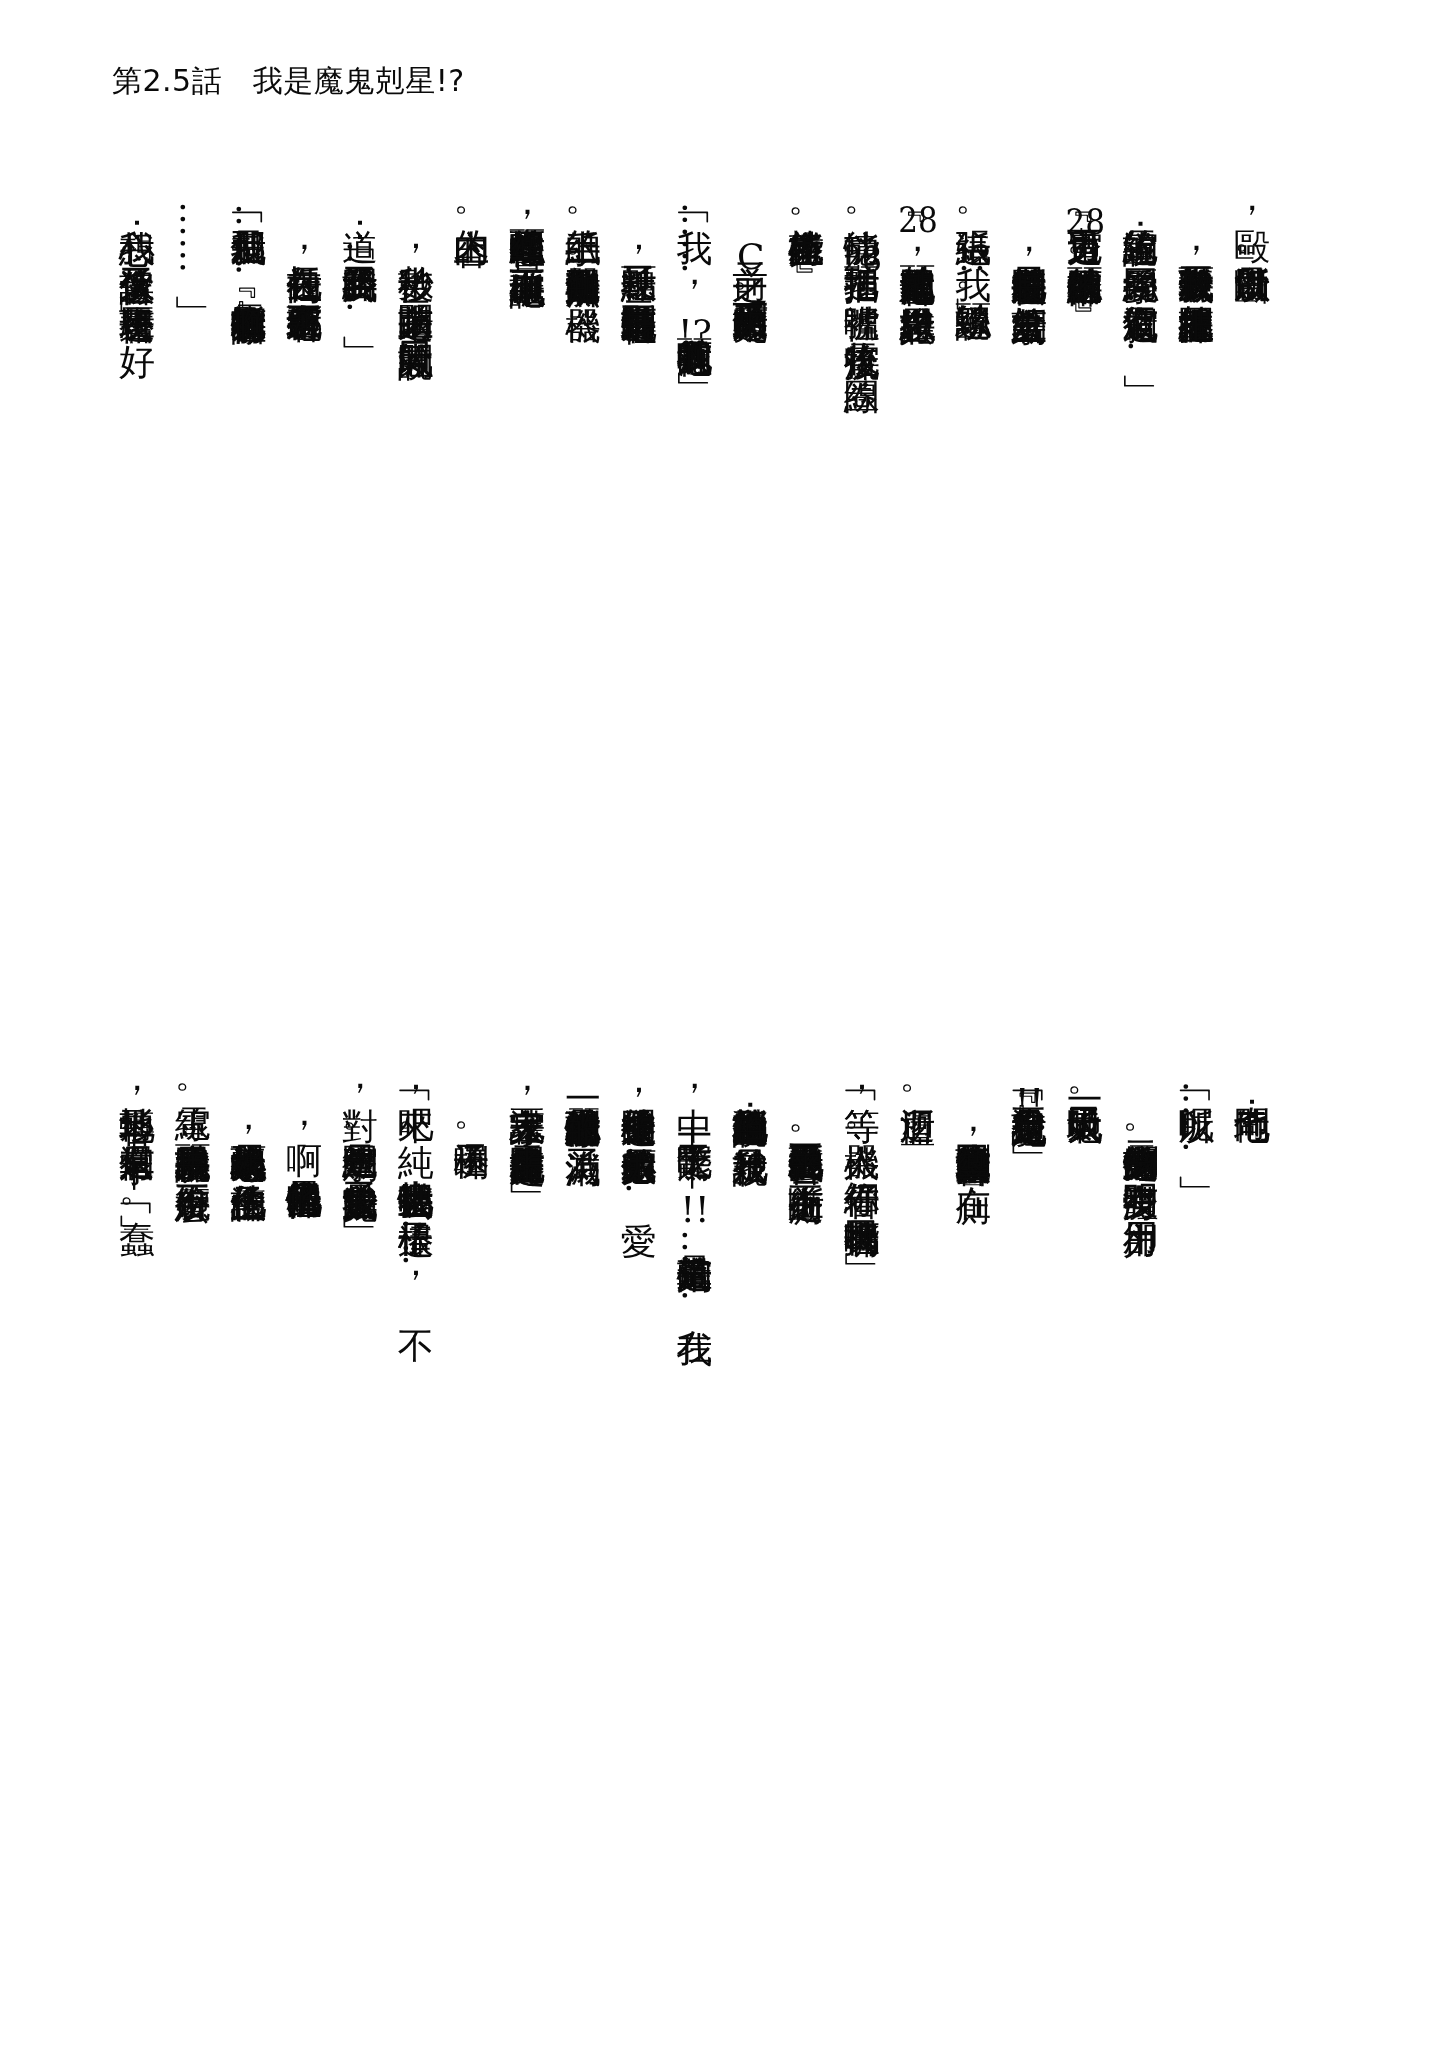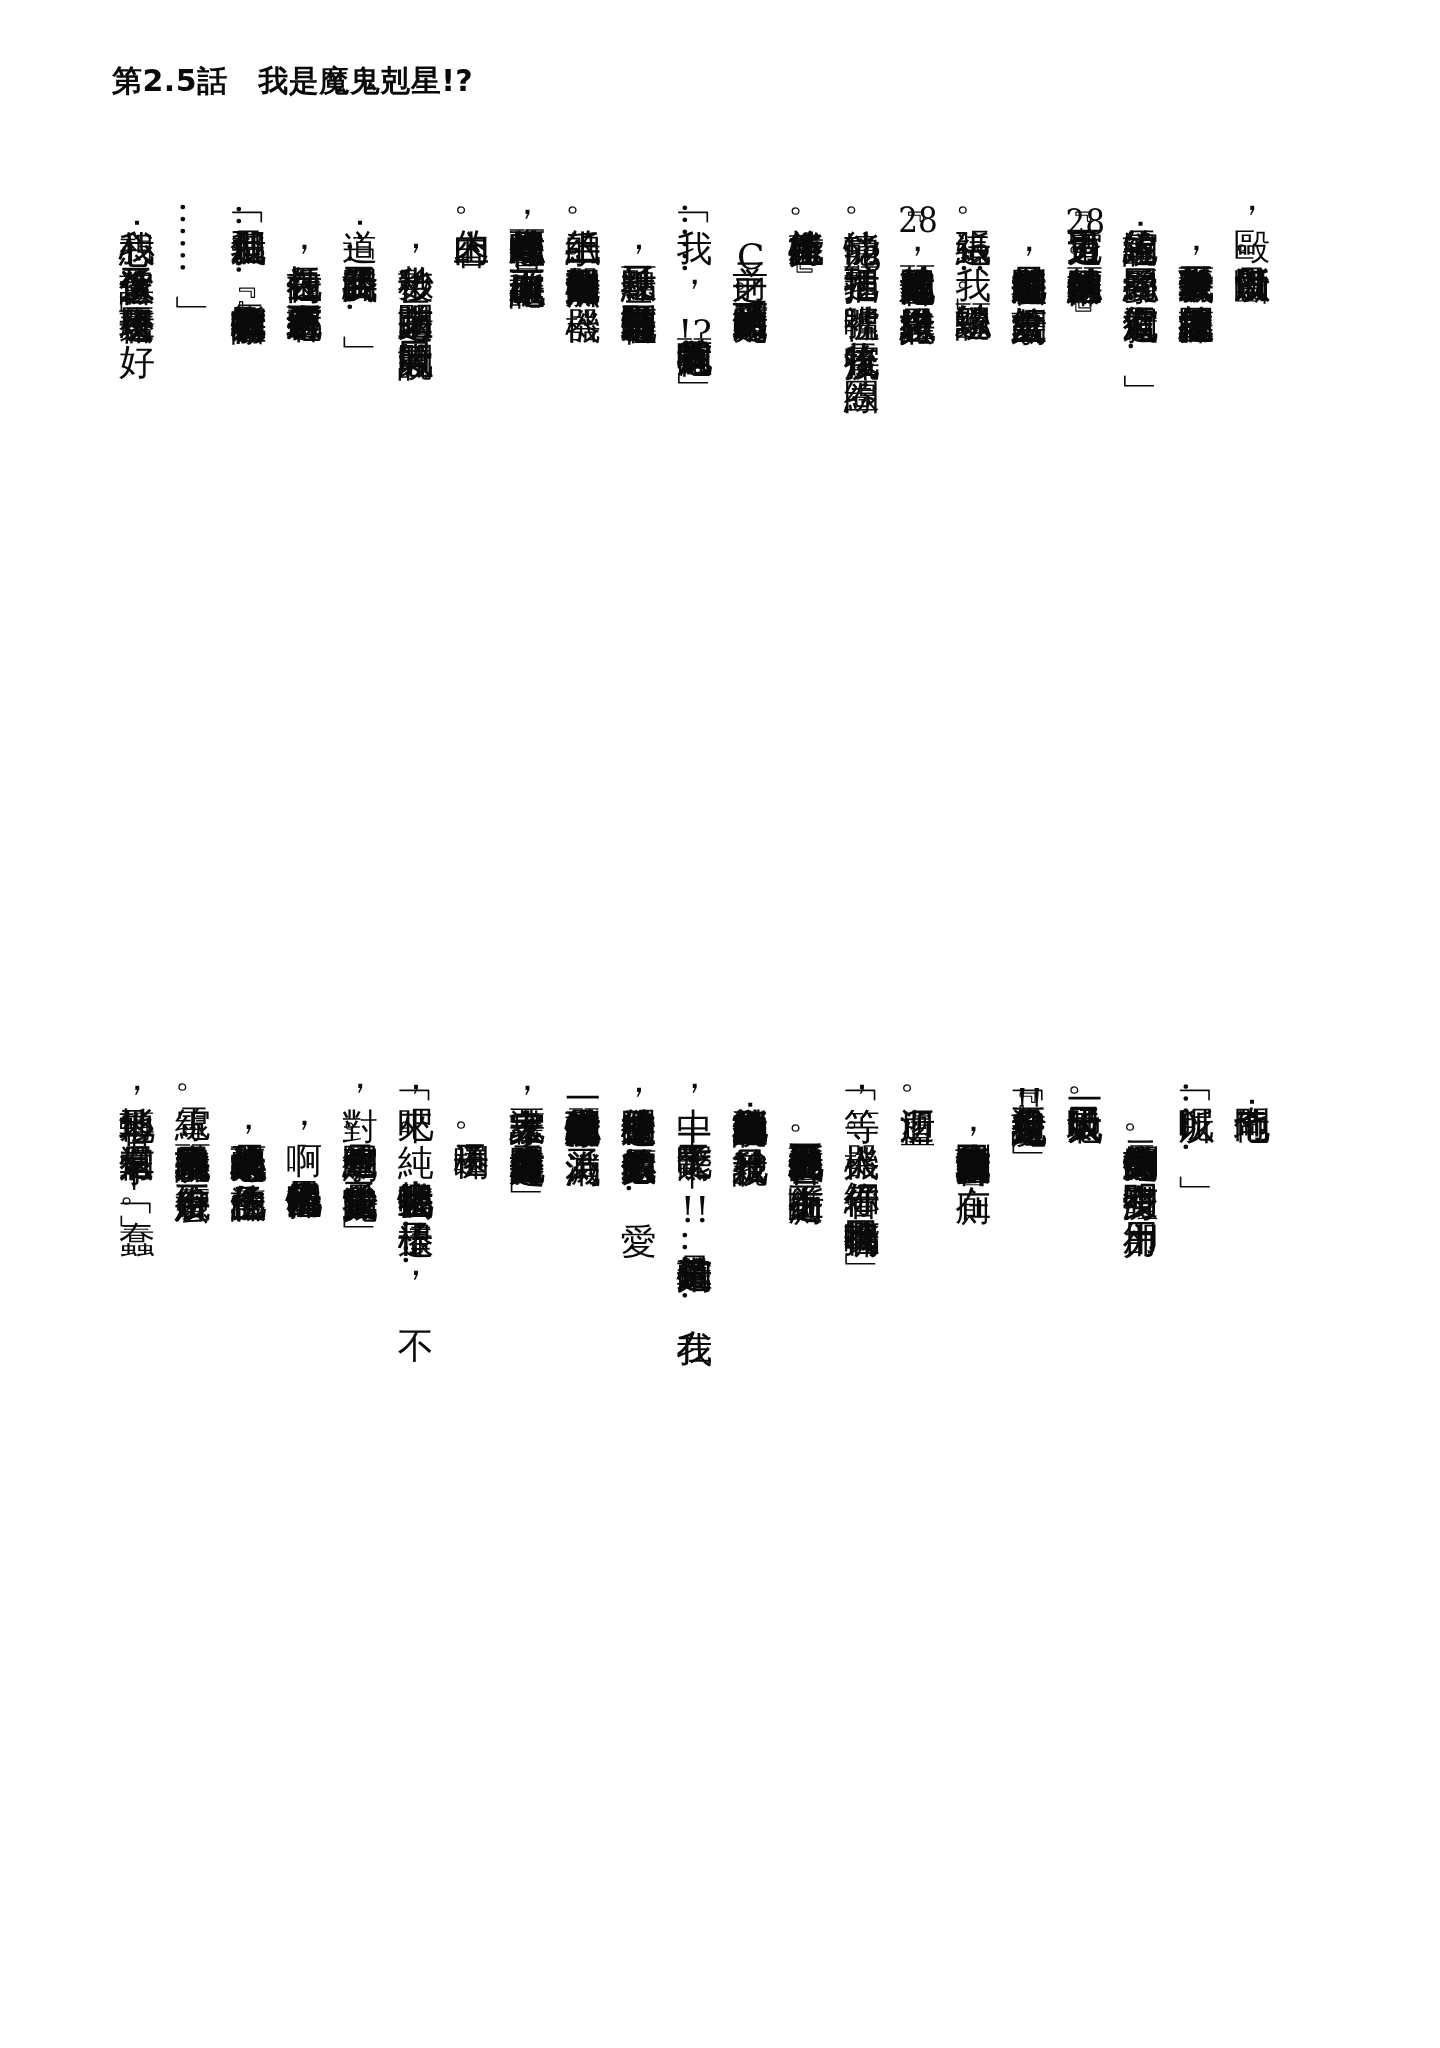--- a/index.html
+++ b/index.html
@@ -10,21 +10,21 @@
       position: relative;
       overflow: hidden;
       color: #0a0a0a;
     }
     .page { position: absolute; left: 0; top: 0; width: 1440px; height: 2048px; }
     .chapter-title {
       position: absolute;
       left: 112px;
       top: 61px;
       font-family: "DejaVu Sans", "Liberation Sans", sans-serif;
-      font-weight: bold;
+      font-weight: normal;
       font-size: 30px;
       line-height: 40px;
       letter-spacing: 0.5px;
       white-space: pre;
       color: #0a0a0a;
     }
     .text-block {
       position: absolute;
       left: 109px;
       width: 1171px;

